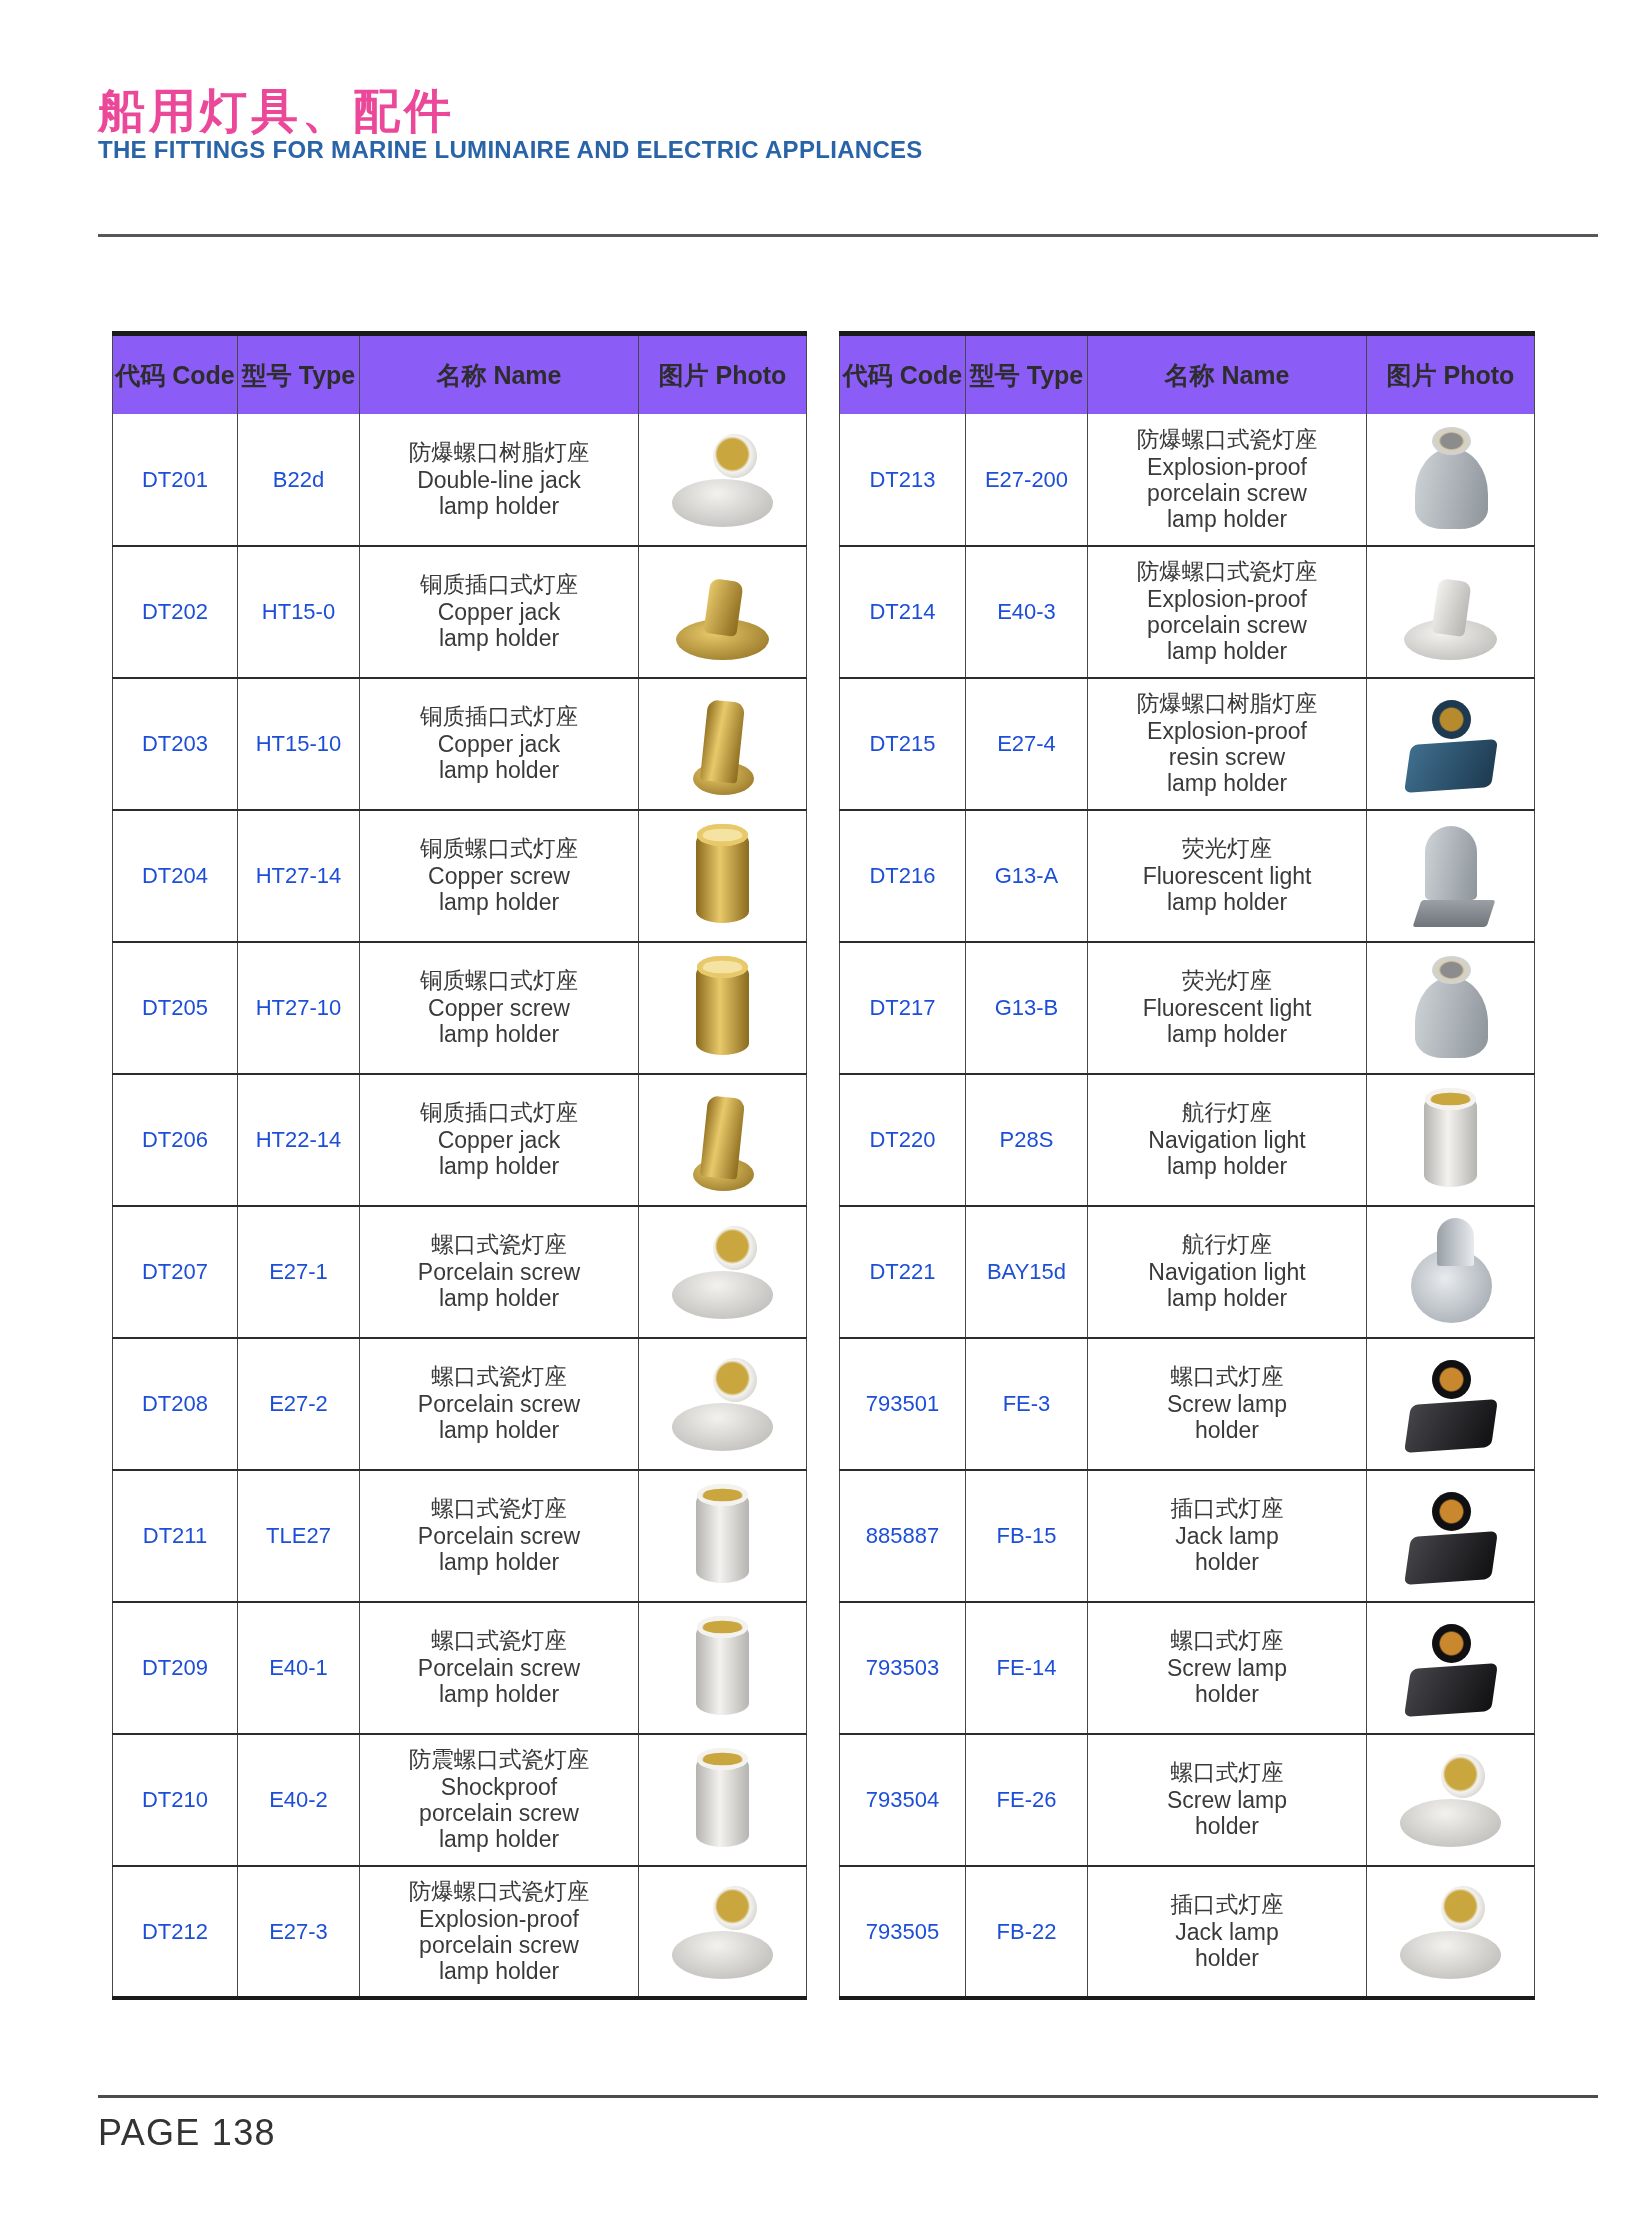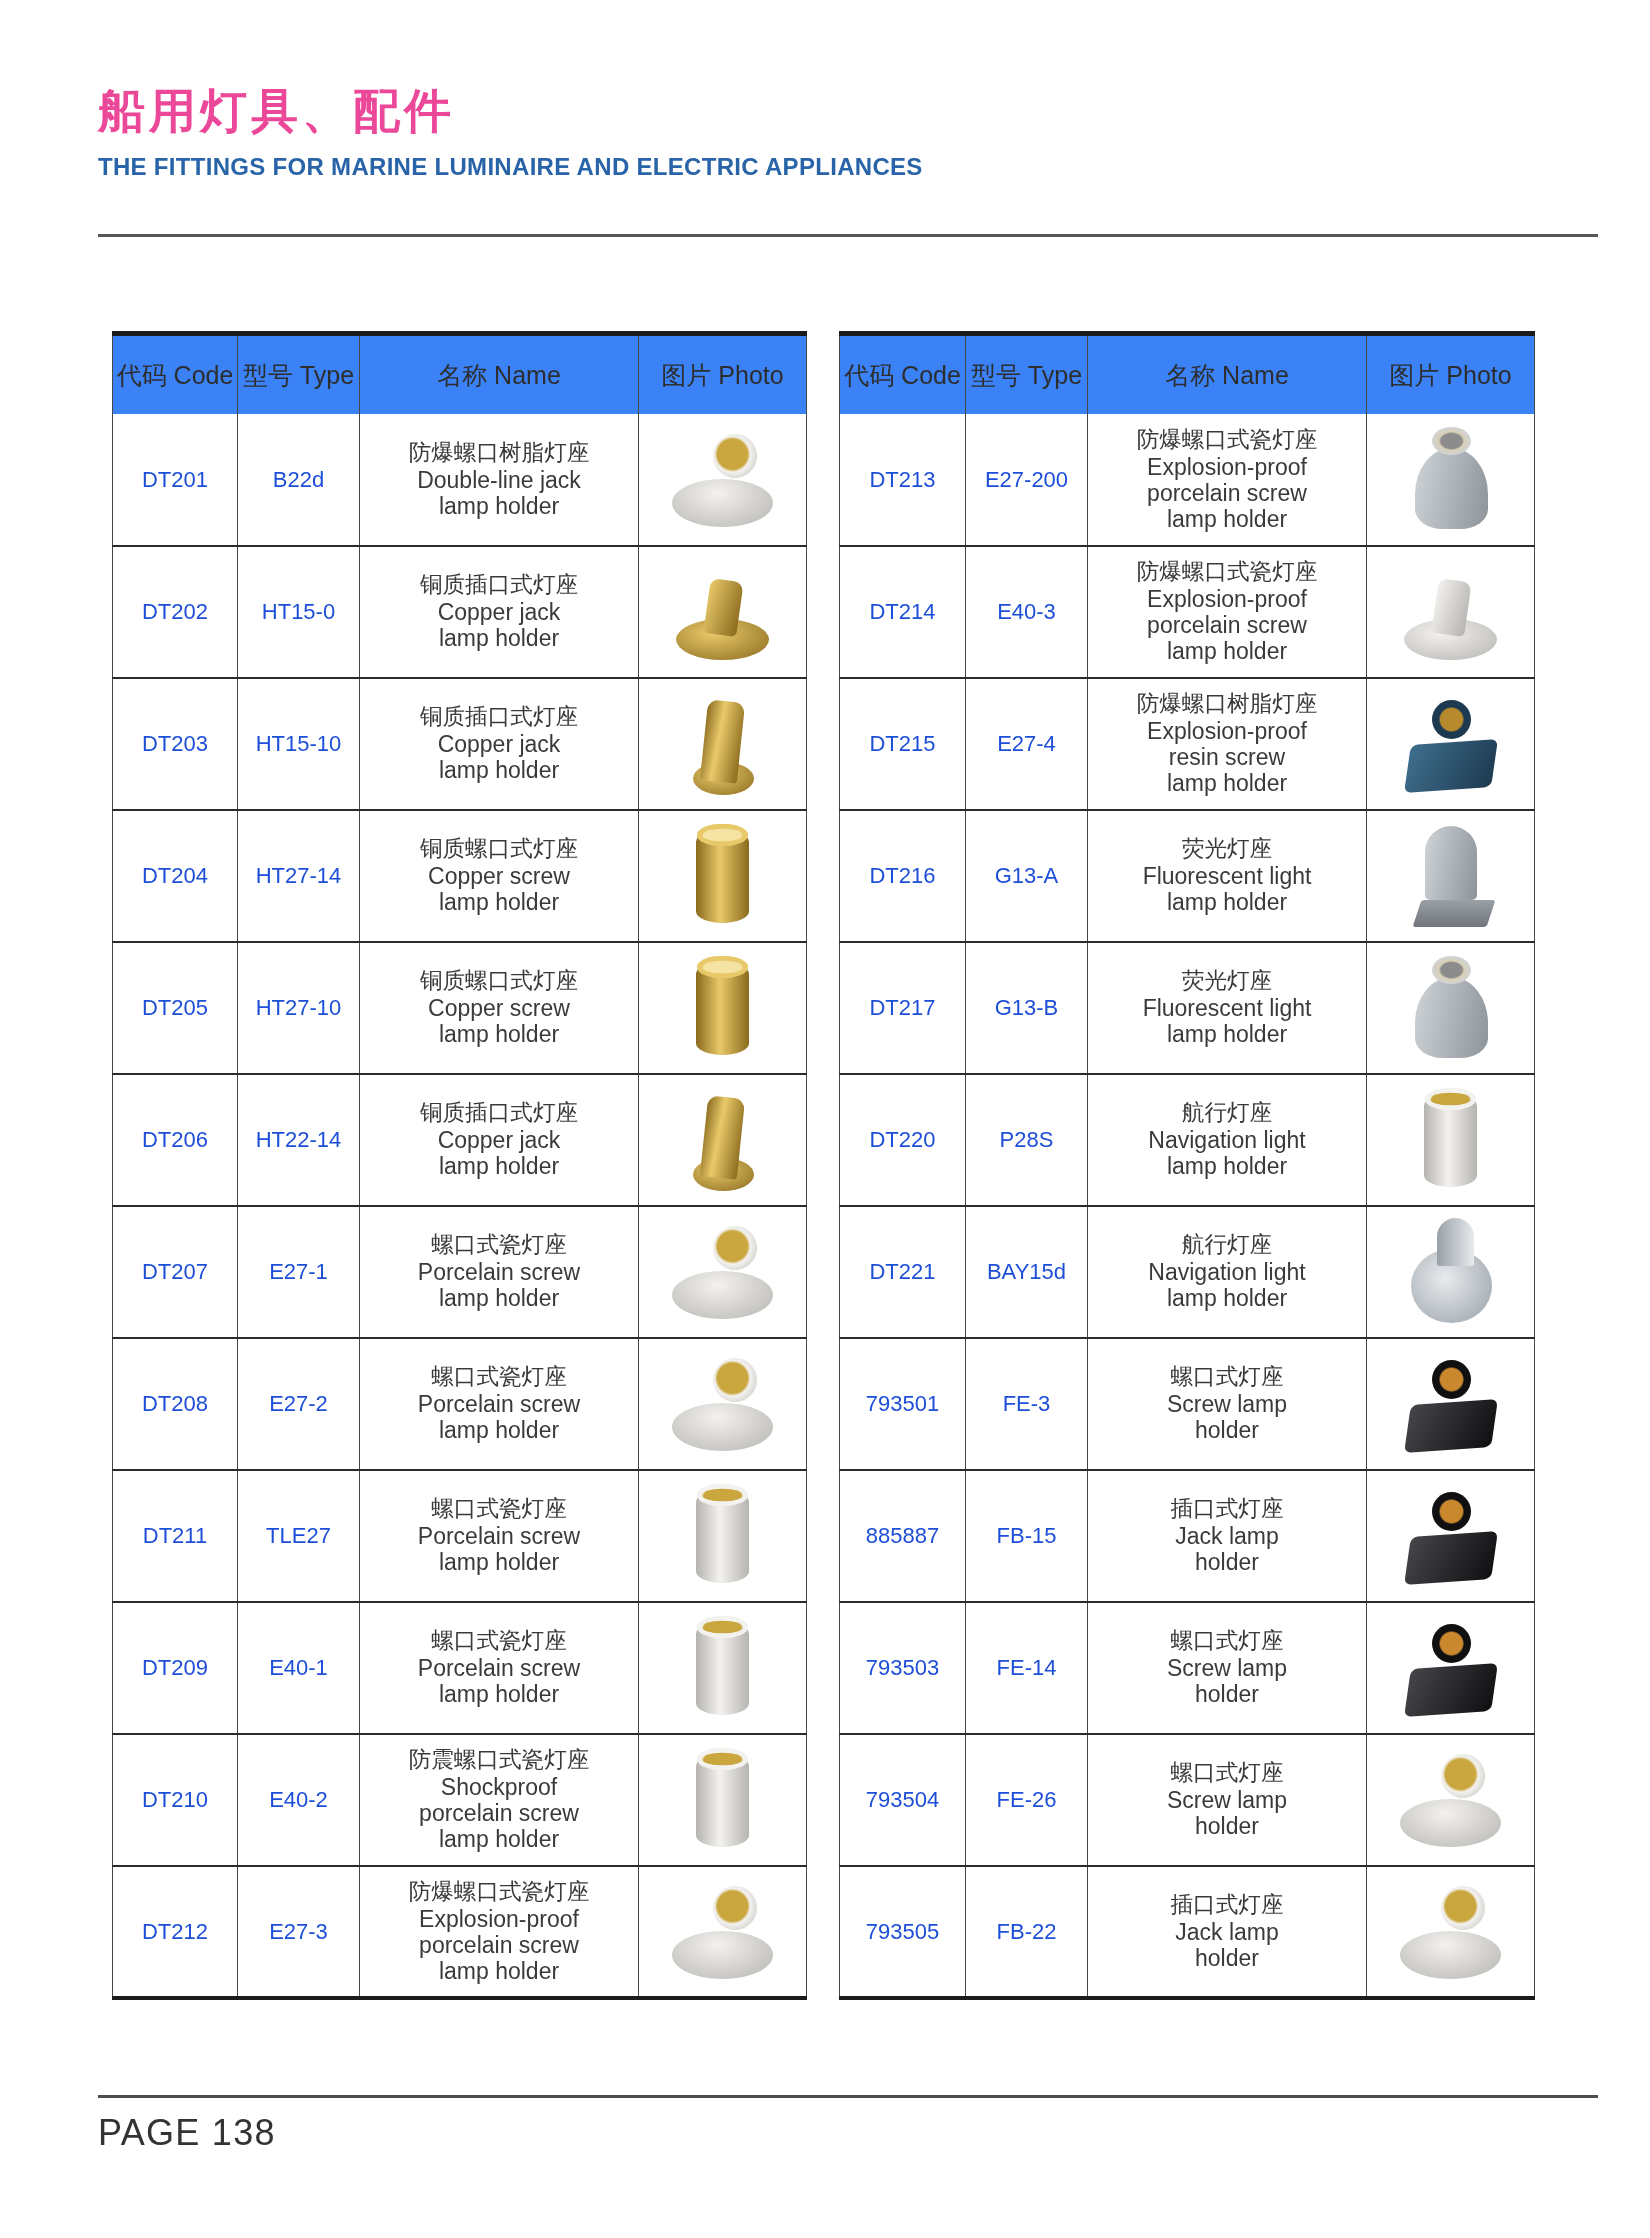--- a/index.html
+++ b/index.html
@@ -3,30 +3,30 @@
 <meta charset="utf-8">
 <style>
   html,body{margin:0;padding:0;}
   body{
     width:1650px;height:2239px;position:relative;background:#ffffff;
     font-family:"Liberation Sans","DejaVu Sans",sans-serif;color:#3a3a3a;
   }
   
   .hdr{position:absolute;left:98px;top:85px;}
   .title-zh{margin:0;font-size:47px;font-weight:700;color:#ec4899;letter-spacing:4px;line-height:1.1;}
-  .title-en{margin:17px 0 0 0;font-size:24px;font-weight:700;color:#2a64a8;letter-spacing:0.3px;line-height:1.1;}
+  .title-en{margin:0 0 0 0;font-size:24px;font-weight:700;color:#2a64a8;letter-spacing:0.3px;line-height:1.1;}
   .toprule{position:absolute;left:98px;right:52px;top:234px;height:2.7px;background:#55575a;}
   
   .catalog{position:absolute;top:331px;border-collapse:collapse;table-layout:fixed;background:#fff;
            border-top:5.3px solid #1b1b1b;border-bottom:4px solid #1b1b1b;}
   .catalog.left{left:112px;width:694px;}
   .catalog.right{left:839px;width:696px;}
   .catalog th,.catalog td{border-left:1.3px solid #474747;border-right:1.3px solid #474747;
            text-align:center;vertical-align:middle;padding:0;overflow:hidden;}
-  .catalog thead th{background:#3b82f6;height:78px;font-size:25px;font-weight:400;color:#2d2d2d;}
+  .catalog thead th{background:#8b5cf6;height:78px;font-size:25px;font-weight:700;color:#2d2d2d;}
   .catalog tbody tr{height:132px;border-top:2.7px solid #2c2c2c;}
   .catalog tbody tr.first{border-top:none;}
   .cell-code,.cell-type{font-size:22px;color:#1d4ed8;}
   .name-zh{font-size:22.6px;line-height:1.18;color:#3a3a3a;}
   .name-en{font-size:23px;line-height:1.14;color:#3a3a3a;white-space:pre-line;}
   
   .ph{position:relative;width:133px;height:110px;margin:0 auto;}
   .ph::before,.ph::after{content:"";position:absolute;}
   .flange::before{left:20px;bottom:6.7px;width:93px;height:41px;border-radius:50%;
     background:radial-gradient(ellipse at 40% 35%,var(--a),var(--b));}

